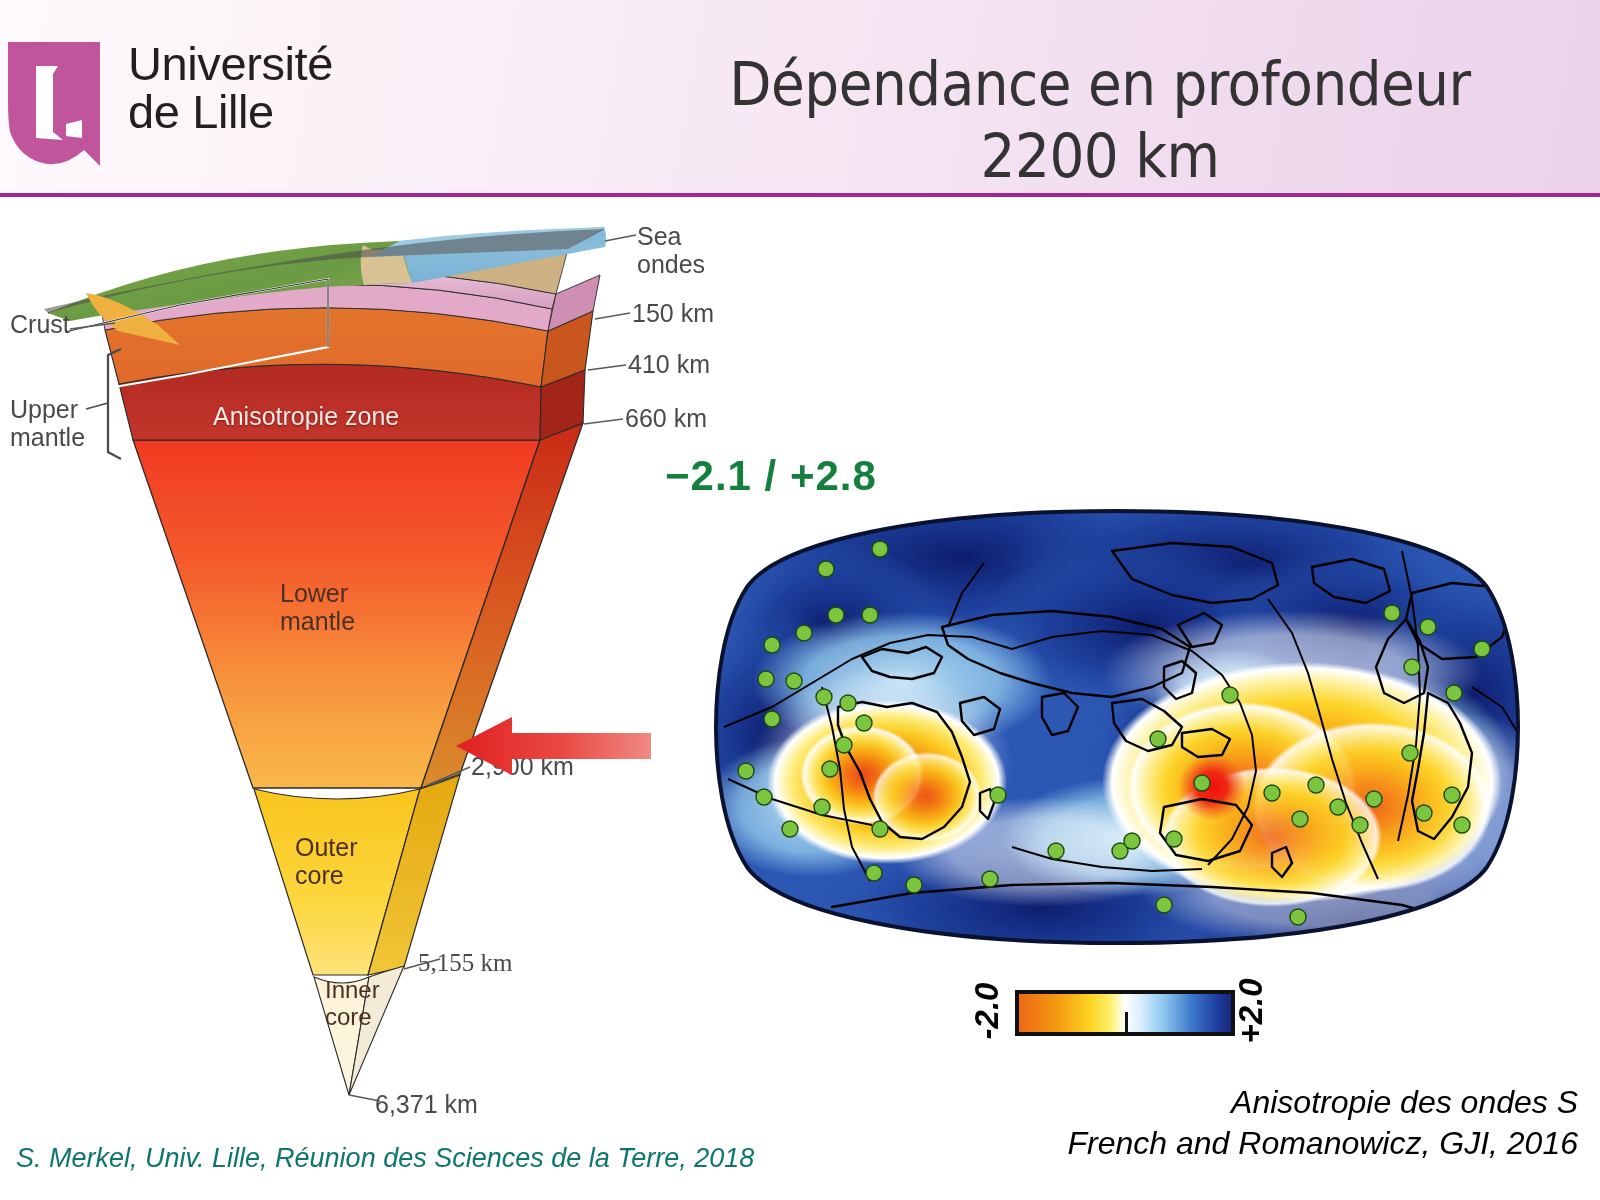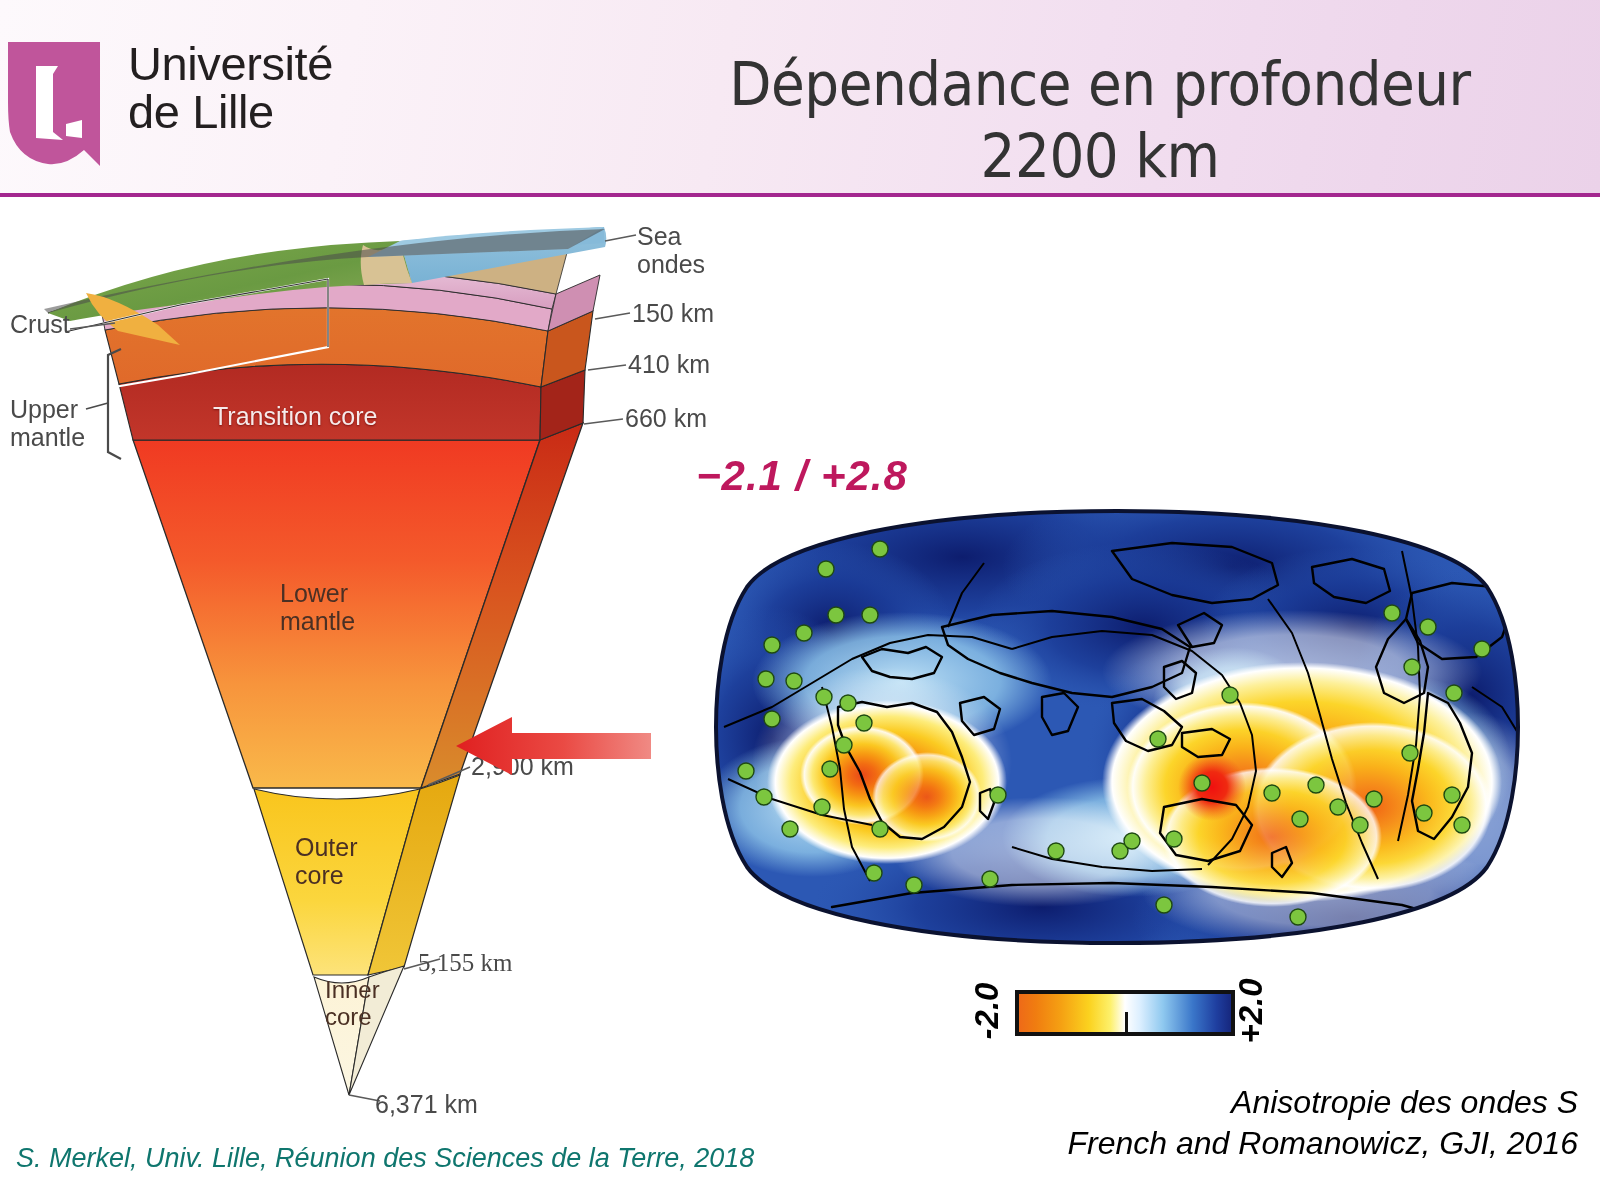--- a/index.html
+++ b/index.html
@@ -72,23 +72,22 @@
   }
 
   
   #red-arrow{position:absolute;left:448px;top:518px;width:195px;height:62px;}
 
   
   #map-fig{position:absolute;left:640px;top:230px;width:930px;height:740px;}
   #tomo-annot{
     position:absolute;left:25px;top:25px;
     font-family:"Liberation Sans",sans-serif;
-    font-style:italic;font-weight:bold;font-size:42px;color:#be185d;
+    font-weight:bold;font-size:42px;color:#15803d;
     letter-spacing:1px;
-    margin-left:31px;
   }
   #tomo-map{position:absolute;left:72px;top:80px;width:810px;height:440px;}
 
   
   #cbar-wrap{position:absolute;left:330px;top:555px;width:300px;height:70px;}
   #cbar{
     position:absolute;left:45px;top:8px;width:212px;height:38px;
     border:4px solid #111;
     background:linear-gradient(to right,
       #ee6a18 0%, #f07d10 8%, #f5a113 20%, #fbd21f 33%,
@@ -269,21 +268,21 @@
     <div class="diag-lbl" style="left:620px;top:153px;">410 km</div>
     <div class="diag-lbl" style="left:617px;top:207px;">660 km</div>
 
     <div class="diag-lbl" style="left:2px;top:113px;">Crust</div>
 
     <div class="diag-lbl" style="left:2px;top:198px;">
       <span>Upper</span><br>
       <span>mantle</span>
     </div>
 
-    <div class="diag-lbl-white" style="left:205px;top:205px;">Transition core</div>
+    <div class="diag-lbl-white" style="left:205px;top:205px;">Anisotropie zone</div>
 
     <div class="diag-lbl-dark" style="left:272px;top:382px;">
       <span>Lower</span><br>
       <span>mantle</span>
     </div>
 
     <div class="diag-lbl" style="left:463px;top:555px;">2,900 km</div>
 
     <div class="diag-lbl-dark" style="left:287px;top:636px;">
       <span>Outer</span><br>

